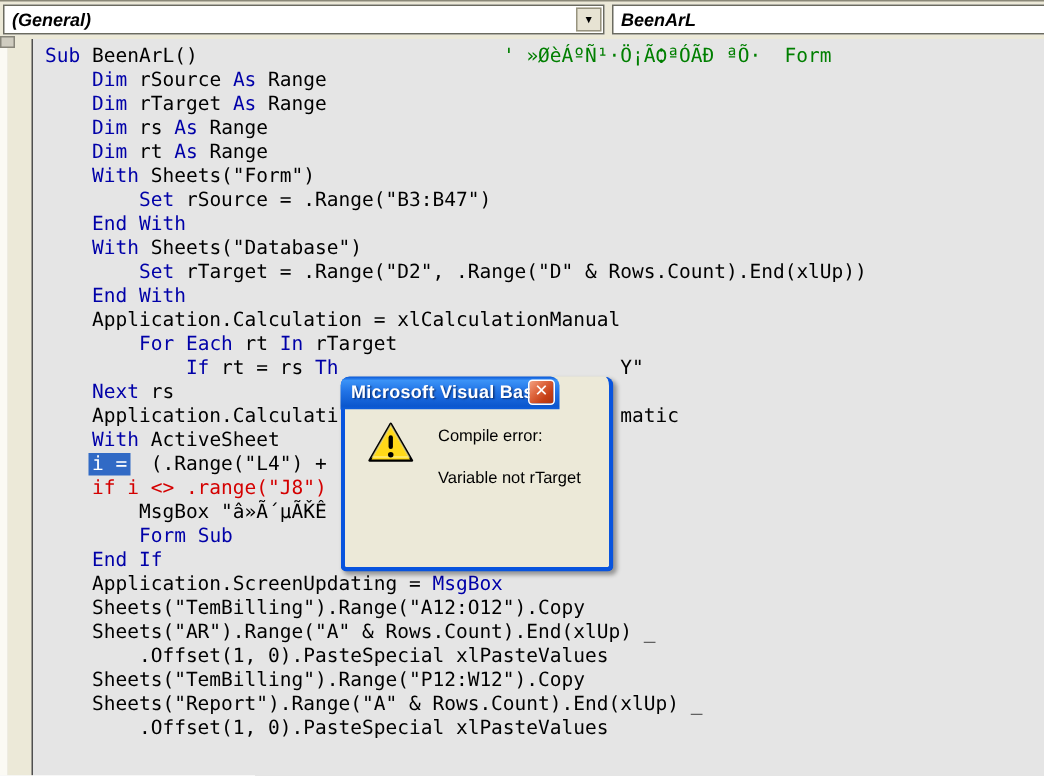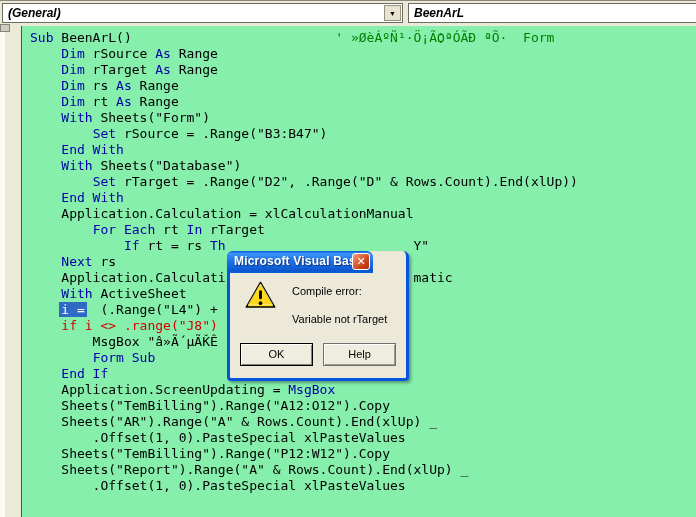--- a/index.html
+++ b/index.html
@@ -29,21 +29,21 @@
     position:absolute;right:1px;top:1px;bottom:1px;width:17px;
     background:#E7E3D3;border:1px solid #97937f;box-sizing:border-box;
     display:flex;align-items:center;justify-content:center;cursor:default;
   }
   .combo-btn span{font-size:7px;color:#000;line-height:1;}
   .corner-box{
     position:absolute;left:0;top:24px;width:10px;height:8px;
     background:#CFCCC0;border:1px solid #87857a;box-sizing:border-box;z-index:3;
   }
   
-  .code-window{position:absolute;left:0;top:26px;right:0;bottom:0;background:#86efac;text-decoration:underline;}
+  .code-window{position:absolute;left:0;top:26px;right:0;bottom:0;background:#e5e5e5;text-decoration:underline;}
   .left-strip{position:absolute;left:0;top:0;bottom:0;width:5px;background:#FBFAF4;}
   .margin-bar{
     position:absolute;left:5px;top:0;bottom:0;width:17px;
     background:#ECE9D8;border-right:1px solid #4f4f4f;box-sizing:border-box;
   }
   .code{
     position:absolute;left:23px;top:0;right:0;bottom:0;
     padding:4px 0 0 7px;overflow:hidden;
     font-family:"DejaVu Sans Mono","Liberation Mono",monospace;
     font-size:13px;line-height:16px;color:#000;
@@ -166,20 +166,16 @@
     </div>
     <div class="dlg-body">
       <svg class="dlg-icon" viewBox="0 0 32 29">
         <path d="M16 1.5 L30.7 27 H1.3 Z" fill="#FFD919" stroke="#000" stroke-width="1.6" stroke-linejoin="round"></path>
         <path d="M16 2.8 L28.5 24.5 H3.5 Z" fill="none" stroke="#FFF3A0" stroke-width="1" opacity="0.7"></path>
         <rect x="14.5" y="9.5" width="3" height="9.5" rx="1.5" fill="#000"></rect>
         <circle cx="16" cy="23" r="1.9" fill="#000"></circle>
       </svg>
       <div class="dlg-text1">Compile error:</div>
       <div class="dlg-text2">Variable not rTarget</div>
-      <div class="dlg-buttons">
-        <div class="dlg-btn default">OK</div>
-        <div class="dlg-btn">Help</div>
-      </div>
     </div>
   </div>
 
 </div>
 
 </body></html>

